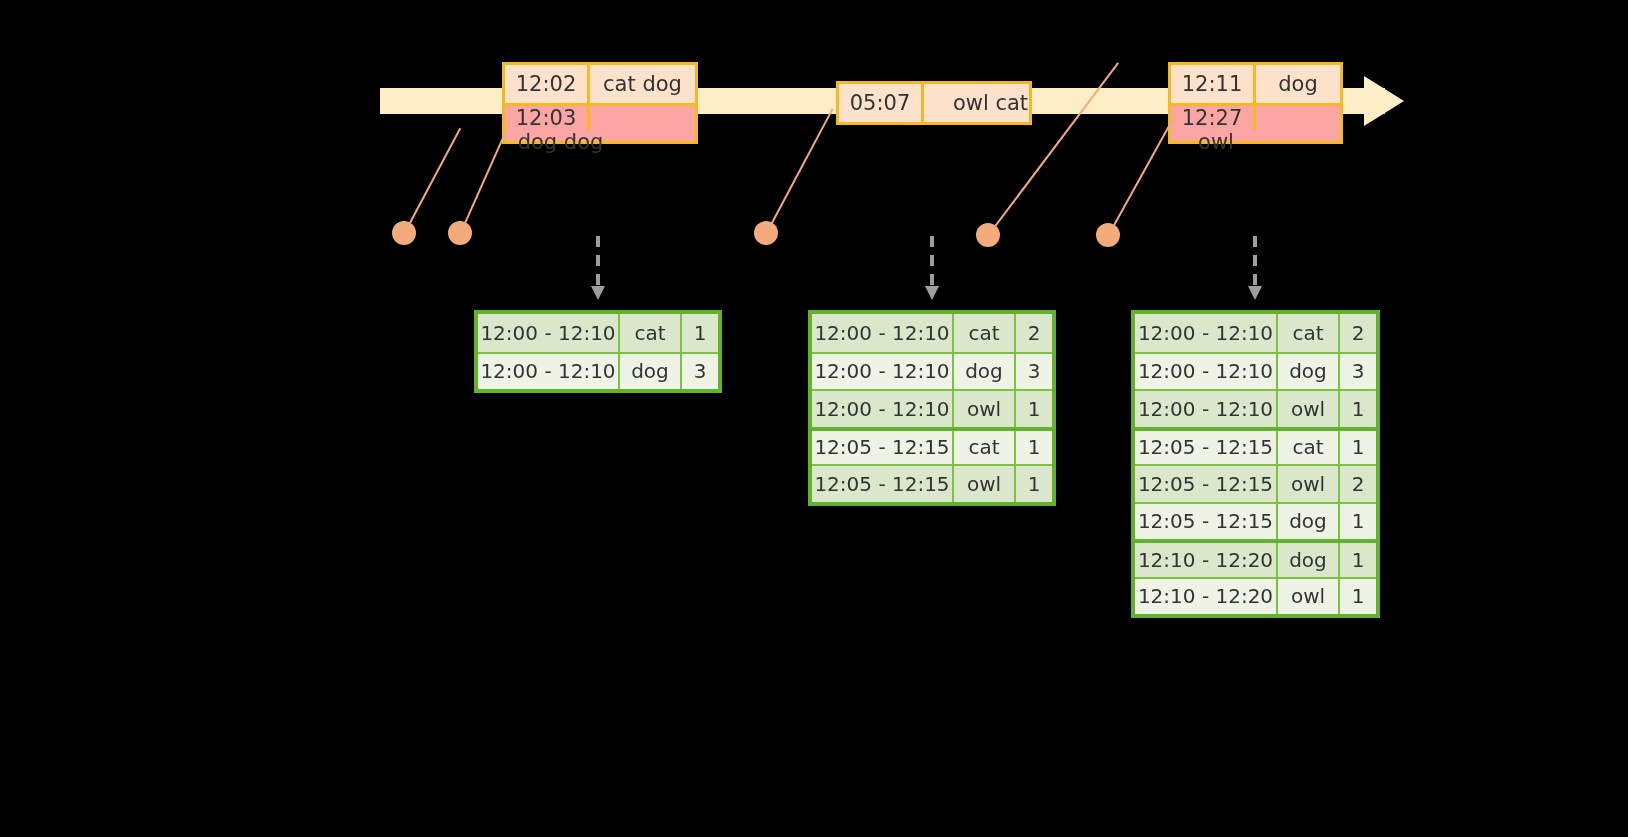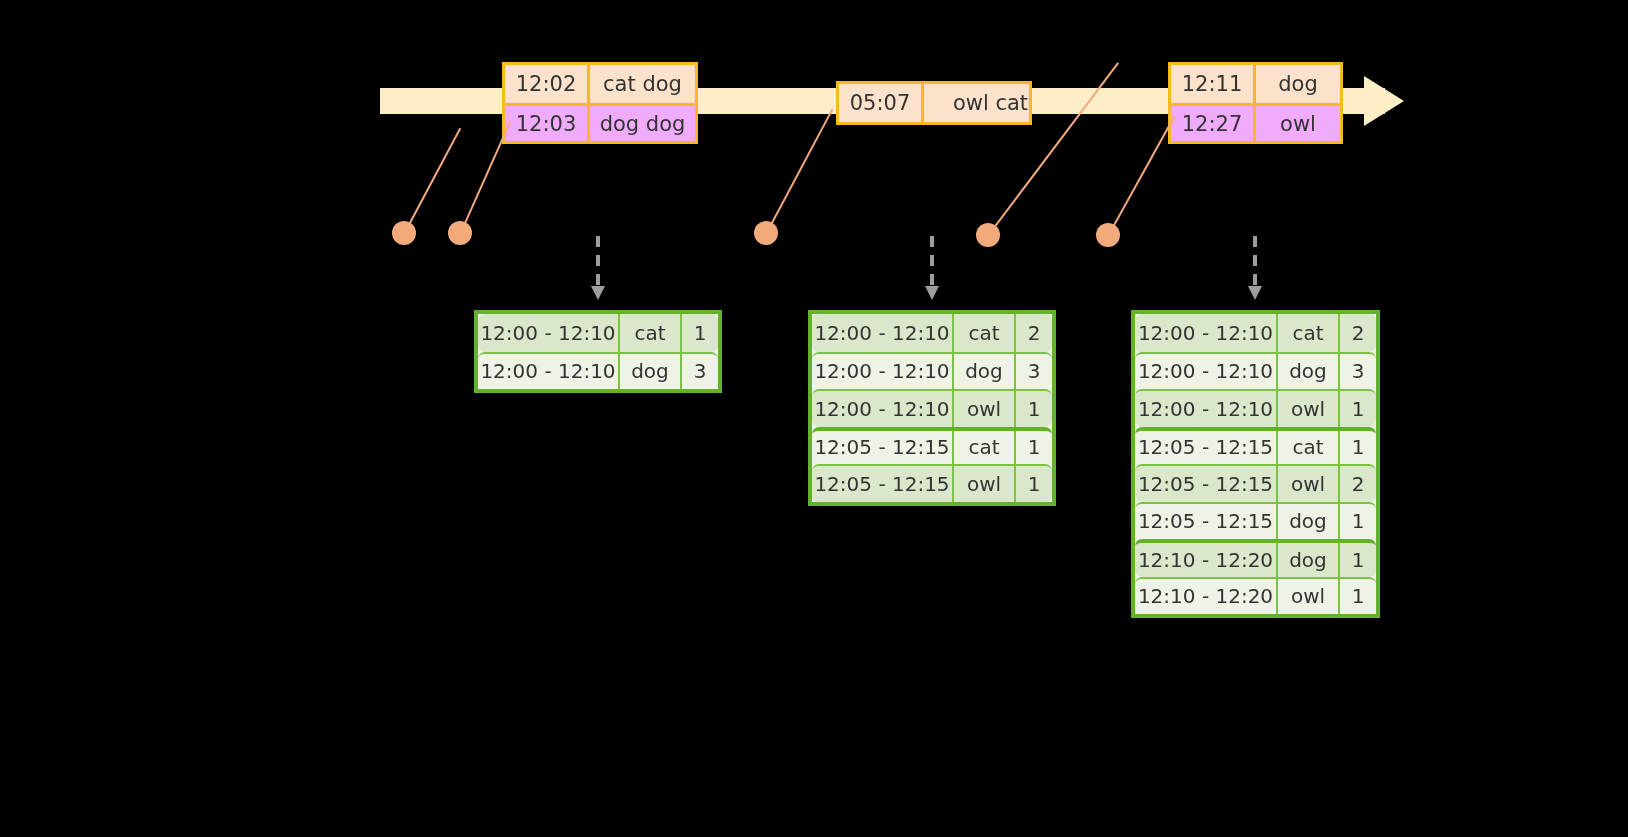--- a/index.html
+++ b/index.html
@@ -17,21 +17,21 @@
   
   .ebox{position:absolute;border:3px solid #f5b921;background:#fde7cf;
         box-sizing:border-box;}
   .erow{display:flex;height:38px;box-sizing:border-box;}
   .erow + .erow{border-top:3px solid #f5b921;}
   .ecell{display:flex;align-items:center;justify-content:center;
          font-size:21px;color:#333;box-sizing:border-box;}
   .ecell.time{width:85px;border-right:3px solid #f5b921;}
   .ecell.val{flex:1;}
   .r-dark{background:#fde2cb;}
-  .r-light{background:#f0abfc;}
+  .r-light{background:#fca5a5;flex-direction:column;}
 
   #ebox1{left:502px;top:62px;width:196px;}
   #ebox1 .ecell.val{width:111px;}
   #ebox2{left:836px;top:81px;width:196px;}
   #ebox2 .ecell.val{width:111px;margin-left:28px;}
   #ebox3{left:1168px;top:62px;width:175px;}
   #ebox3 .ecell.val{width:90px;}
 
   
   .dot{position:absolute;width:24px;height:24px;border-radius:50%;
@@ -43,21 +43,21 @@
   .darrow{position:absolute;width:14px;}
   .darrow .stem{position:absolute;left:5px;top:0;width:4px;height:52px;
        background:repeating-linear-gradient(to bottom,#9e9e9e 0 11px,transparent 11px 19px);}
   .darrow .head{position:absolute;left:0;top:50px;width:0;height:0;
        border-left:7px solid transparent;border-right:7px solid transparent;
        border-top:14px solid #9e9e9e;}
 
   
   .gtable{position:absolute;border:4px solid #62b22e;box-sizing:border-box;
           background:#eef3e6;}
-  .grow{display:flex;height:37.5px;box-sizing:border-box;border-radius:7px;}
+  .grow{display:flex;height:37.5px;box-sizing:border-box;}
   .grow + .grow{border-top:2px solid #7cc241;}
   .grow.boundary{border-top:4px solid #62b22e;}
   .gcell{display:flex;align-items:center;justify-content:center;
          font-size:20px;color:#333;box-sizing:border-box;}
   .gcell.win{border-right:2px solid #7cc241;}
   .gcell.key{border-right:2px solid #7cc241;}
   .gr-dark{background:#dbe7cb;}
   .gr-light{background:#eef3e6;}
 
   #gt1{left:474px;top:310px;width:248px;}

